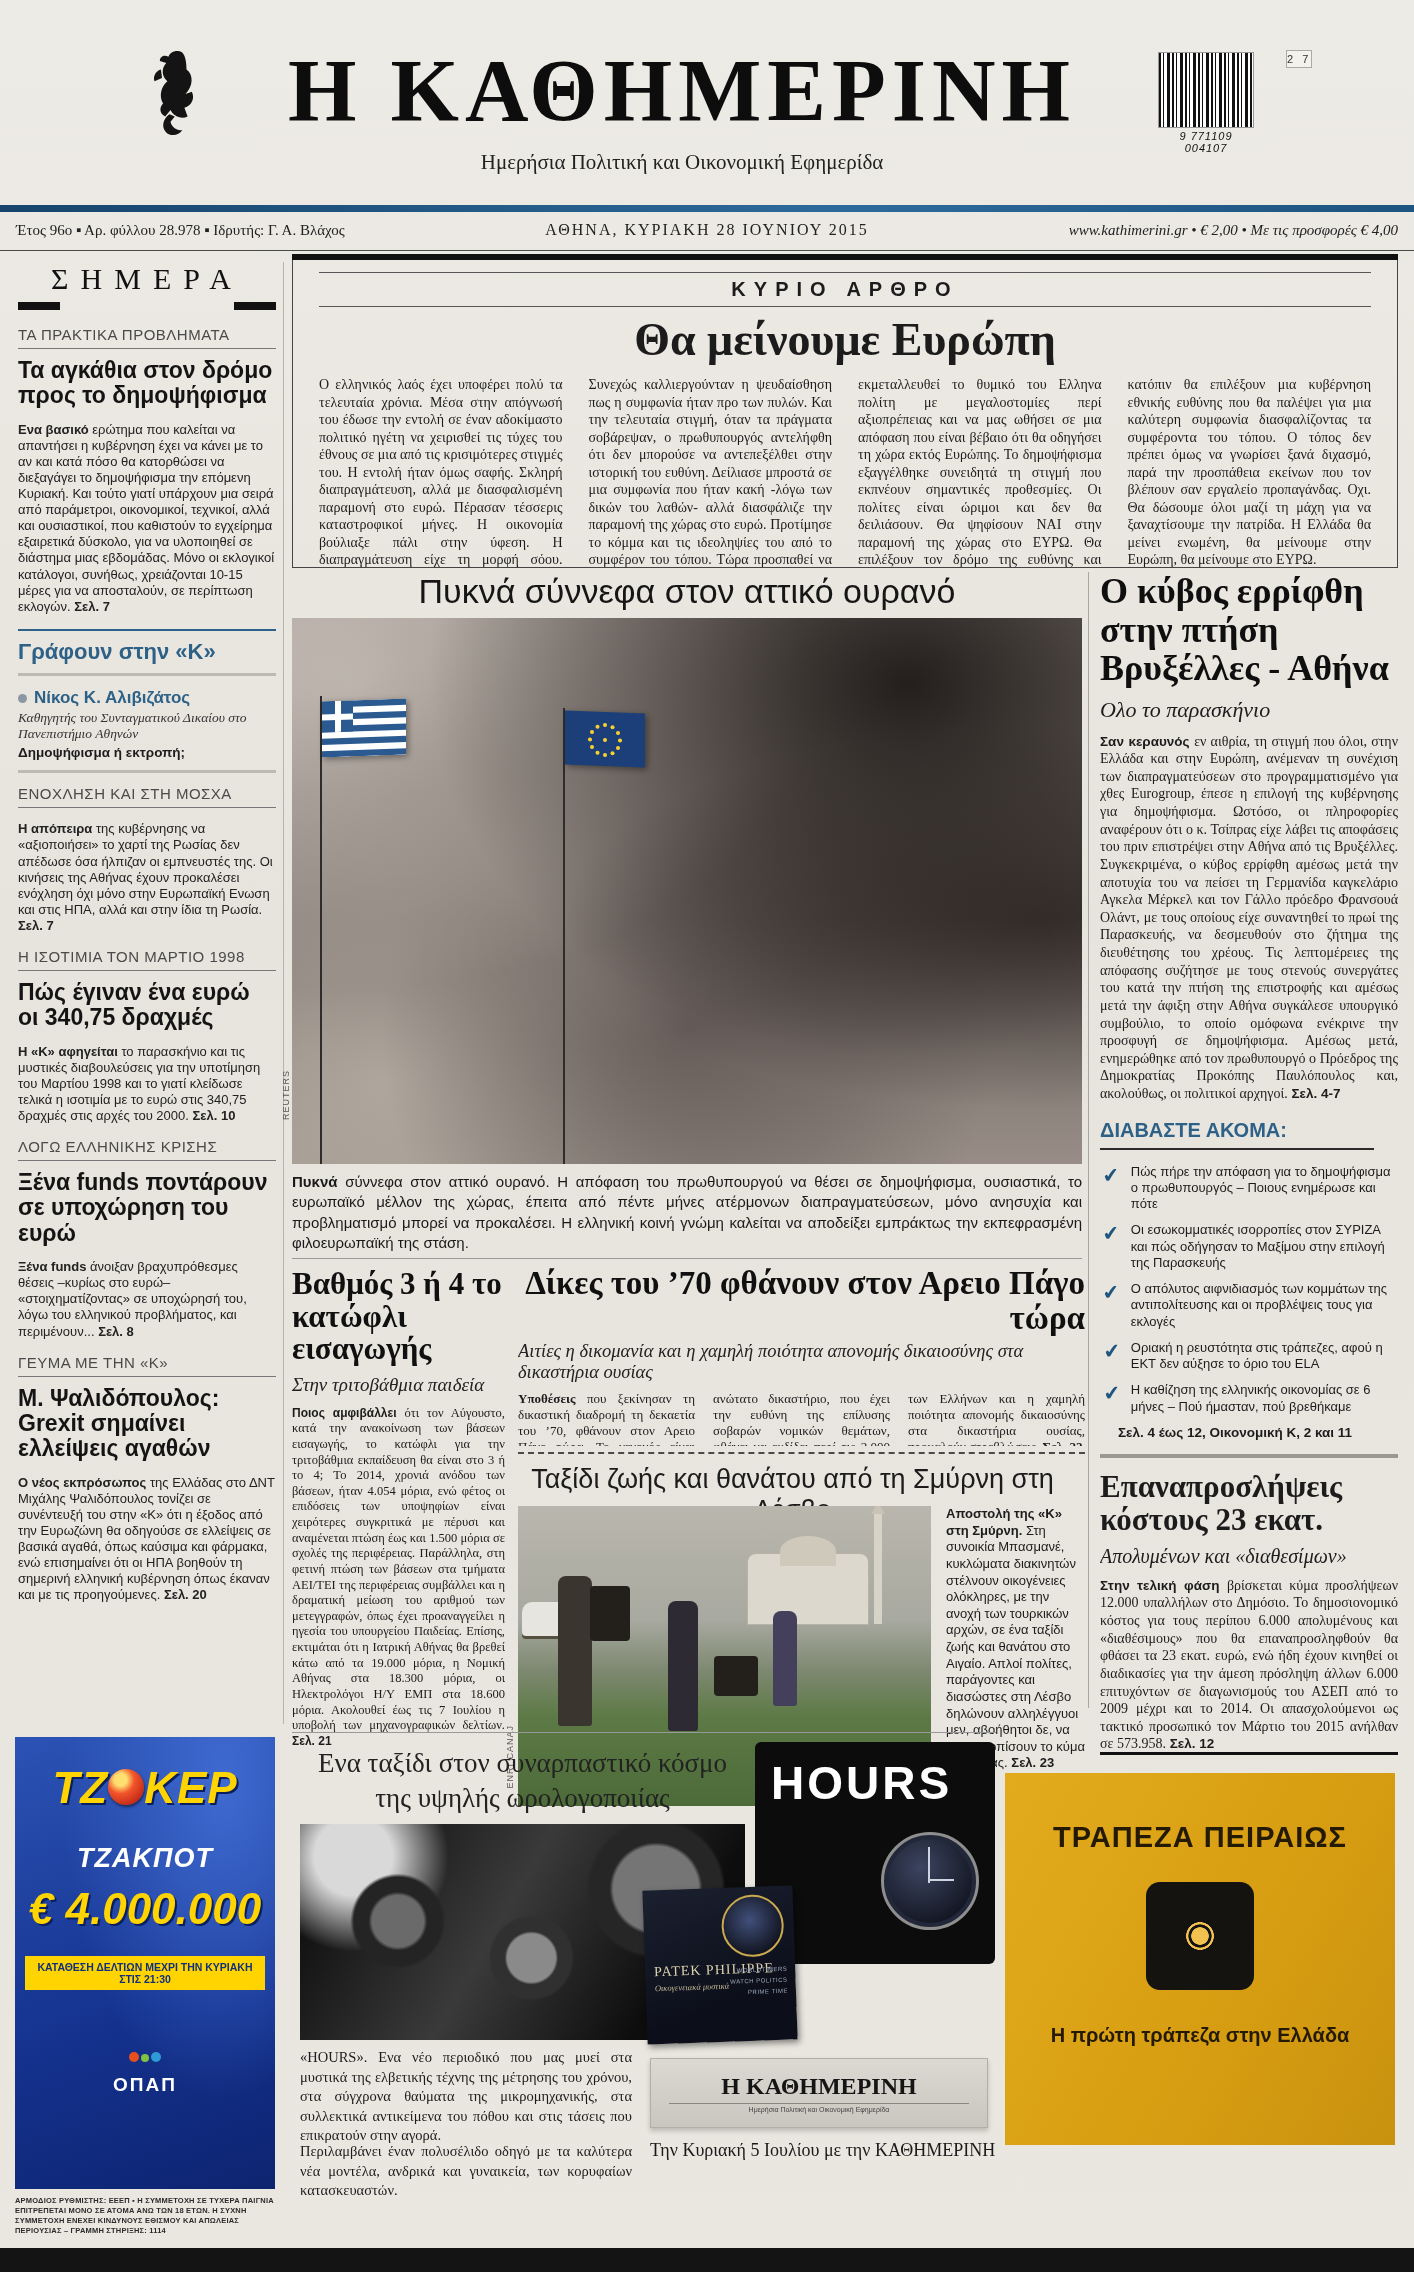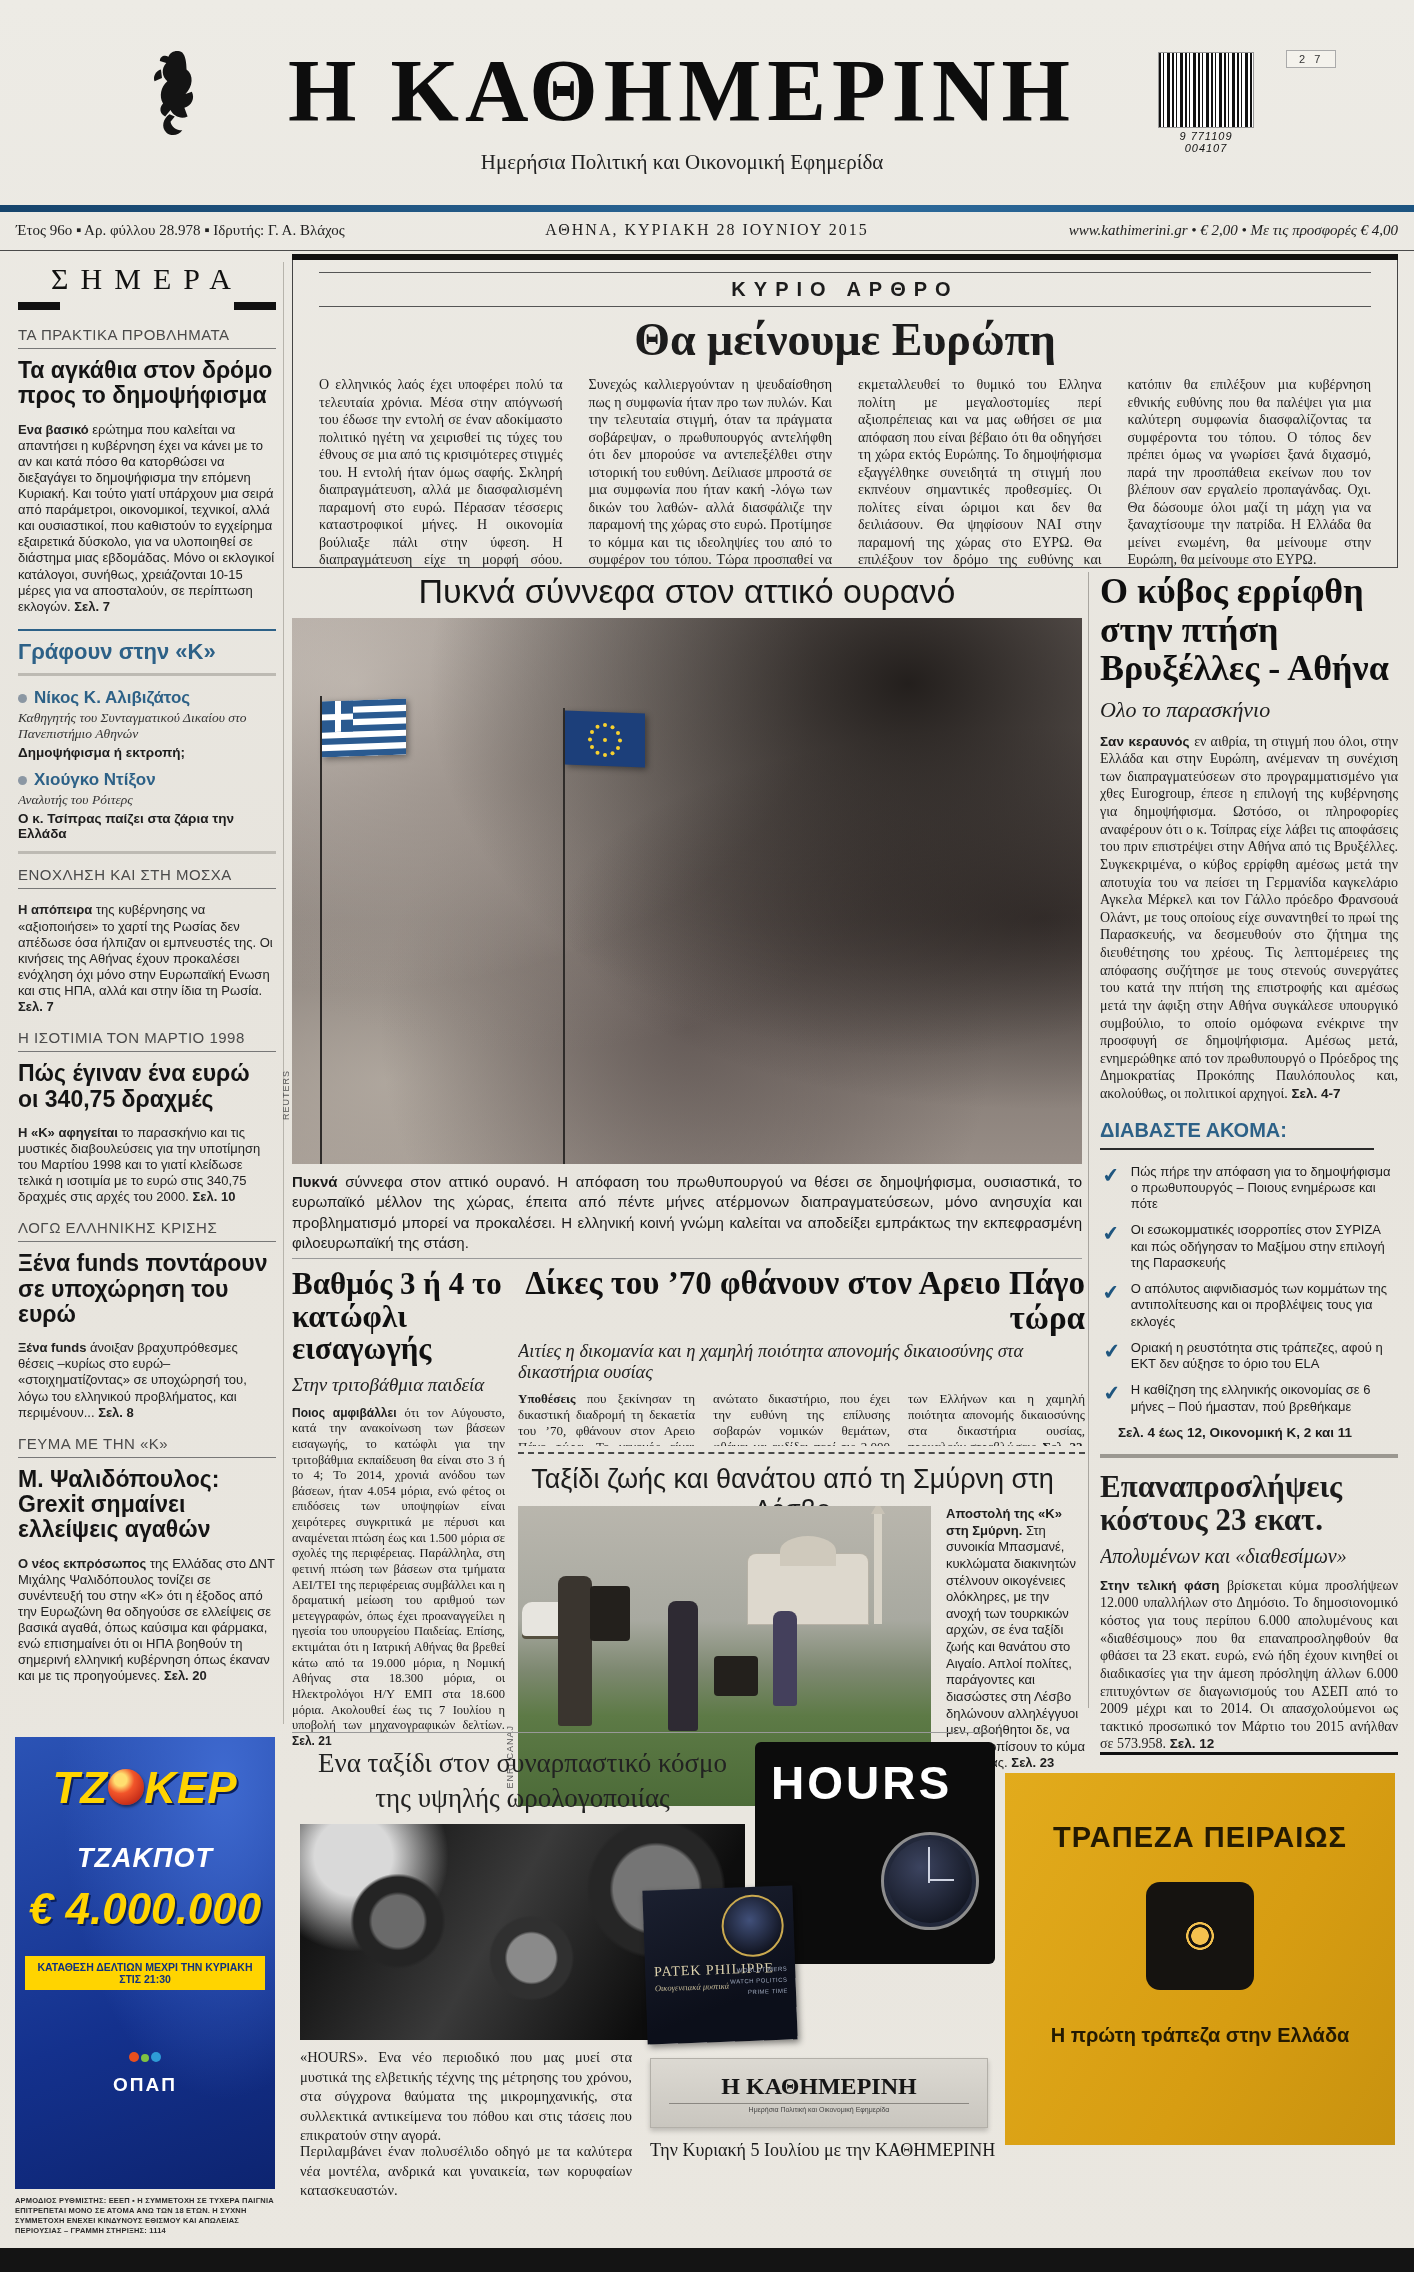--- a/index.html
+++ b/index.html
@@ -11,21 +11,21 @@
   
   .masthead{left:200px;right:250px;top:40px;text-align:center;
             font-family:"Liberation Serif",serif;font-weight:700;font-size:88px;
             letter-spacing:6px;color:#0d0d0d;white-space:nowrap;}
   .mast-sub{left:200px;right:250px;top:150px;text-align:center;
             font-family:"Liberation Serif",serif;font-size:21px;color:#222;}
   .griffin{left:146px;top:48px;width:64px;height:92px;}
   .barcode-wrap{left:1158px;top:52px;width:96px;text-align:center;}
   .barcode{height:74px;background:repeating-linear-gradient(90deg,#111 0 2px,#fff 2px 4px,#111 4px 5px,#fff 5px 8px,#111 8px 11px,#fff 11px 13px);border:1px solid #999;}
   .barcode-num{font-size:11px;letter-spacing:1px;margin-top:2px;color:#111;font-style:italic;}
-  .corner-num{left:1286px;top:50px;font-size:11px;letter-spacing:3px;background:#f4f2ec;border:1px solid #aaa;padding:2px 12px;color:#333;}
+  .corner-num{left:1286px;top:50px;font-size:11px;letter-spacing:3px;background:#f4f2ec;border:1px solid #aaa;padding:2px 0;color:#333;}
   .blue-band{left:0;top:205px;width:1414px;height:7px;background:linear-gradient(90deg,#16446c,#2d6a9b 60%,#1d5480);}
   .dateline{left:16px;right:16px;top:219px;height:26px;font-family:"Liberation Serif",serif;font-size:15px;color:#222;}
   .dateline .dl-left{position:absolute;left:0;top:3px;}
   .dateline .dl-center{position:absolute;left:0;right:0;top:2px;text-align:center;letter-spacing:2px;font-size:16px;}
   .dateline .dl-right{position:absolute;right:0;top:3px;font-style:italic;}
   .header-rule{left:0;top:250px;width:1414px;height:1px;background:#4a4a4a;}
   
   .v-rule1{left:283px;top:262px;width:1px;height:1462px;background:#b7b4ac;}
   .v-rule2{left:1088px;top:572px;width:1px;height:1136px;background:#a9a6a0;}
   
@@ -213,25 +213,20 @@
     </div>
 
     <div class="contrib">
       <div class="contrib-h">Γράφουν στην «Κ»</div>
       <div class="gray-rule"></div>
       <div>
         <div class="c-name"><span class="c-dot"></span><span>Νίκος Κ. Αλιβιζάτος</span></div>
         <div class="c-role">Καθηγητής του Συνταγματικού Δικαίου στο Πανεπιστήμιο Αθηνών</div>
         <div class="c-piece">Δημοψήφισμα ή εκτροπή;</div>
       </div>
-      <div>
-        <div class="c-name"><span class="c-dot"></span><span>Χιούγκο Ντίξον</span></div>
-        <div class="c-role">Αναλυτής του Ρόιτερς</div>
-        <div class="c-piece">Ο κ. Τσίπρας παίζει στα ζάρια την Ελλάδα</div>
-      </div>
       <div class="gray-rule"></div>
     </div>
 
     <div>
       <div class="kicker">ΕΝΟΧΛΗΣΗ ΚΑΙ ΣΤΗ ΜΟΣΧΑ</div>
       <p class="sb-body"><span class="lead">Η απόπειρα</span><span>της κυβέρνησης να «αξιοποιήσει» το χαρτί της Ρωσίας δεν απέδωσε όσα ήλπιζαν οι εμπνευστές της. Οι κινήσεις της Αθήνας έχουν προκαλέσει ενόχληση όχι μόνο στην Ευρωπαϊκή Ενωση και στις ΗΠΑ, αλλά και στην ίδια τη Ρωσία.</span><span class="pref">Σελ. 7</span></p>
     </div>
 
     <div>
       <div class="kicker">Η ΙΣΟΤΙΜΙΑ ΤΟΝ ΜΑΡΤΙΟ 1998</div>

